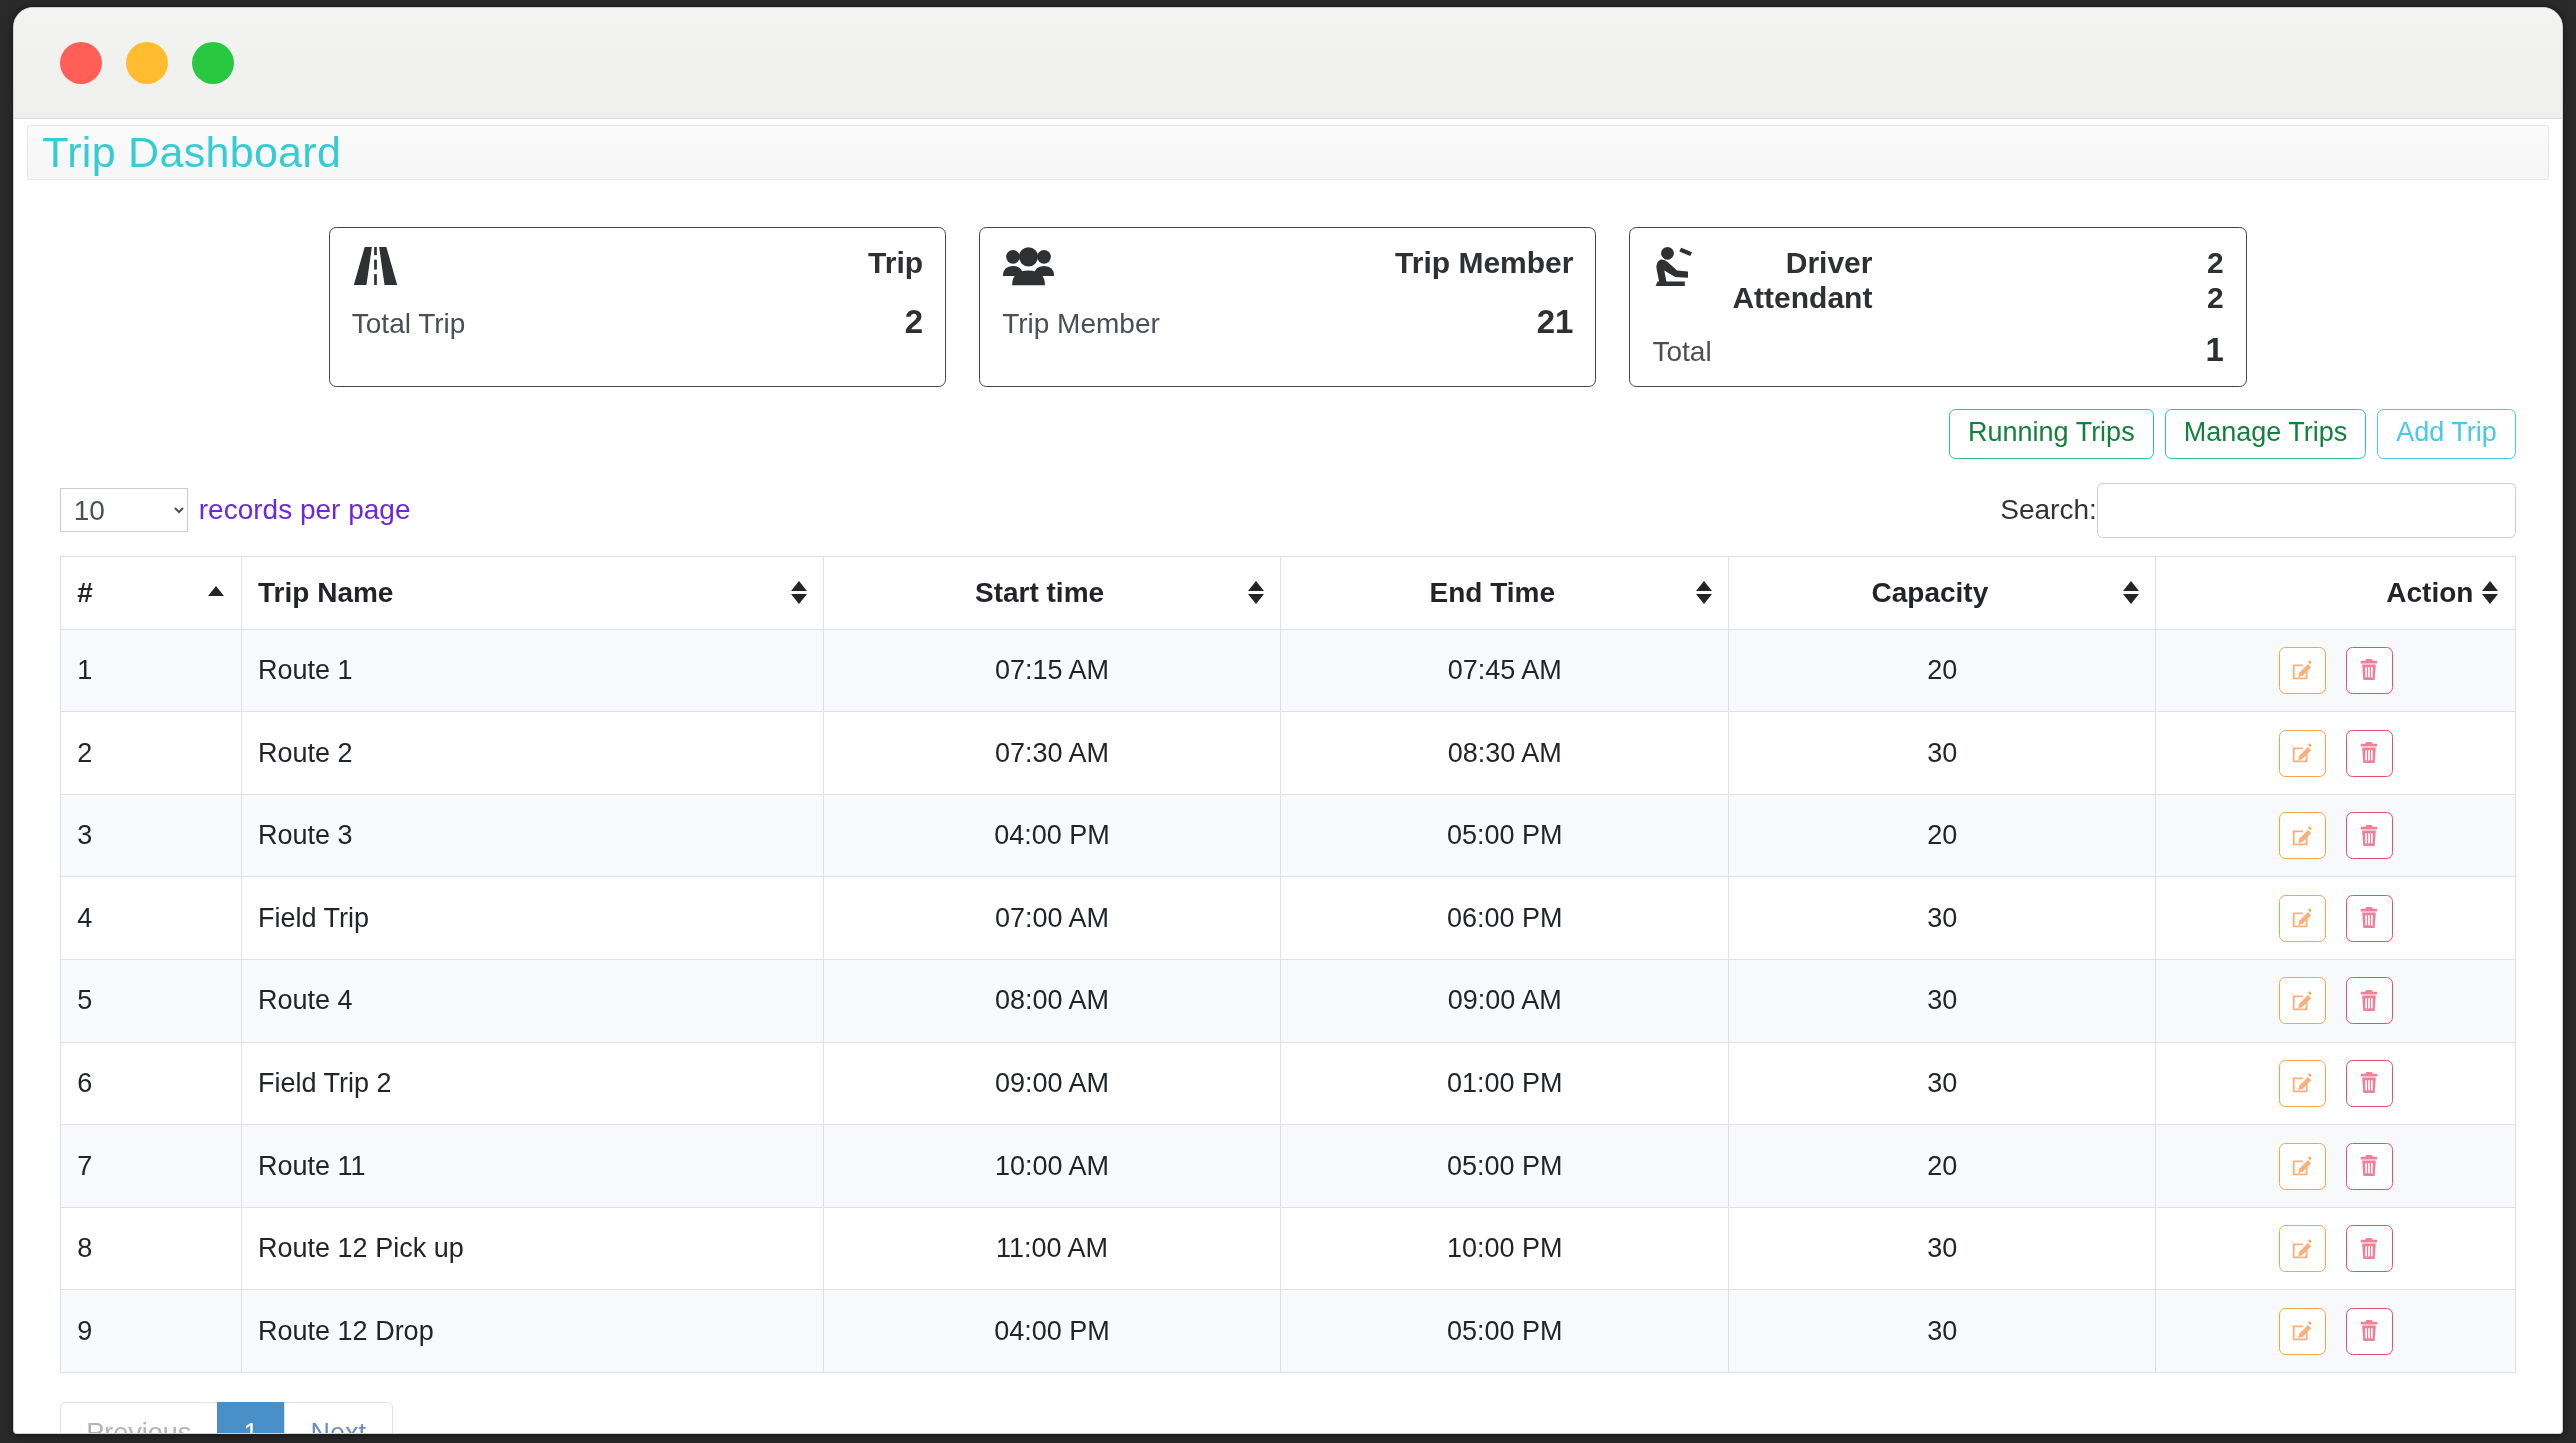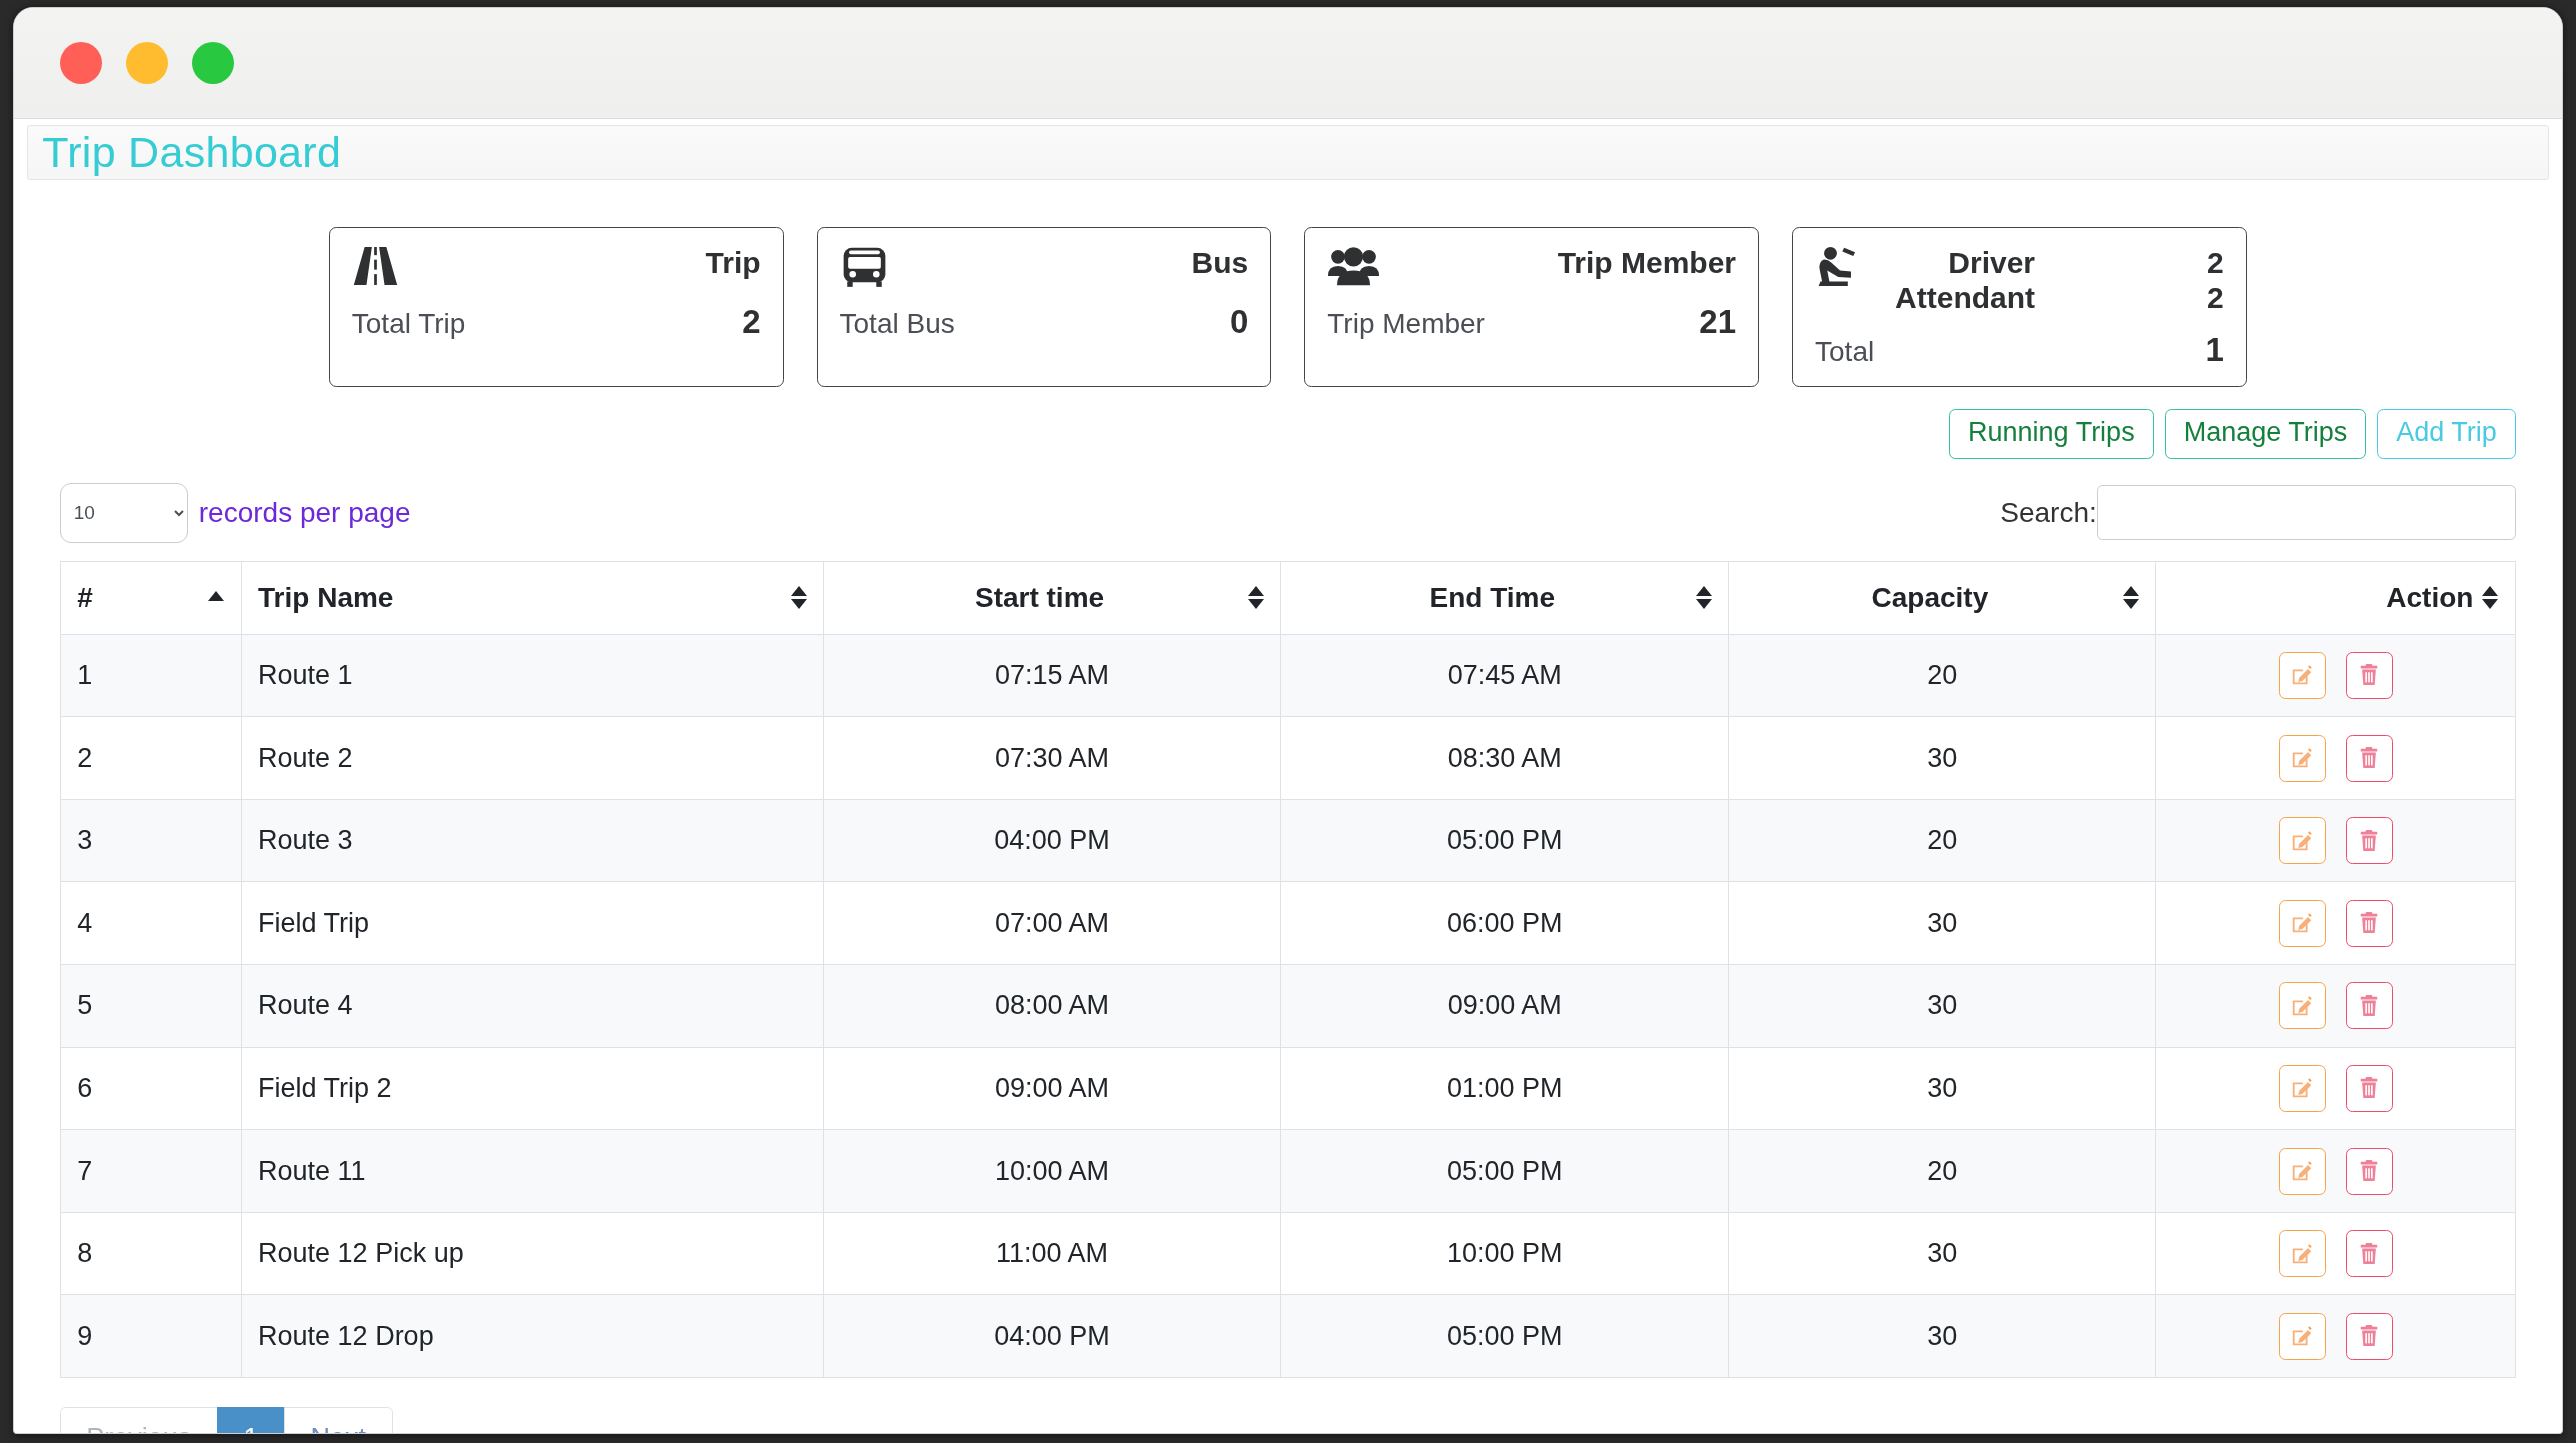--- a/index.html
+++ b/index.html
@@ -118,25 +118,25 @@
   .btn-cyan { color: #48cae4; border: 1.8px solid #48cae4; }
 
   .table-controls {
     display: flex;
     justify-content: space-between;
     align-items: center;
     margin-top: 24px;
   }
   .lenwrap { display: flex; align-items: center; gap: 11px; }
   select.length {
-    width: 128px; height: 60px;
-    font-size: 19px;
+    width: 128px; height: 44px;
+    font-size: 28px;
     padding: 0 9px;
     border: 0.9px solid #ccc;
-    border-radius: 11px;
+    border-radius: 0;
     background: #fff;
     color: #495057;
     font-family: "Liberation Sans", sans-serif;
   }
   .lenlabel { font-size: 28px; color: #6d28d9; }
   .searchwrap { display: flex; align-items: center; }
   .searchlabel { font-size: 28px; color: #333; }
   input.search {
     width: 419px; height: 55px;
     border: 0.9px solid #ccc;
@@ -250,40 +250,20 @@
               </svg>
           </span>
           <span class="card-title">Trip</span>
         </div>
         <div class="card-bottom">
           <span class="card-sub">Total Trip</span>
           <span class="card-value">2</span>
         </div>
       </div>
 
-      <div class="card">
-        <div class="card-top">
-          <span class="card-icon">
-            <svg width="49" height="42" viewBox="0 0 54 46">
-                <rect x="4" y="3" width="46" height="38" rx="9" fill="#2f3032"></rect>
-                <rect x="10" y="6" width="34" height="4" rx="2" fill="#fff"></rect>
-                <rect x="9" y="13" width="36" height="13" rx="2" fill="#fff"></rect>
-                <circle cx="14" cy="32" r="3.6" fill="#fff"></circle>
-                <circle cx="40" cy="32" r="3.6" fill="#fff"></circle>
-                <rect x="8" y="40" width="6" height="6" fill="#2f3032"></rect>
-                <rect x="40" y="40" width="6" height="6" fill="#2f3032"></rect>
-              </svg>
-          </span>
-          <span class="card-title">Bus</span>
-        </div>
-        <div class="card-bottom">
-          <span class="card-sub">Total Bus</span>
-          <span class="card-value">0</span>
-        </div>
-      </div>
 
       <div class="card">
         <div class="card-top">
           <span class="card-icon">
             <svg width="53" height="42" viewBox="0 0 58 46">
                 <circle cx="12" cy="13" r="7.5" fill="#2f3032"></circle>
                 <circle cx="46" cy="13" r="7.5" fill="#2f3032"></circle>
                 <path d="M1 34 q0-11 11-11 q11 0 11 11 z" fill="#2f3032"></path>
                 <path d="M35 34 q0-11 11-11 q11 0 11 11 z" fill="#2f3032"></path>
                 <circle cx="29" cy="13" r="10.5" fill="#2f3032"></circle>

